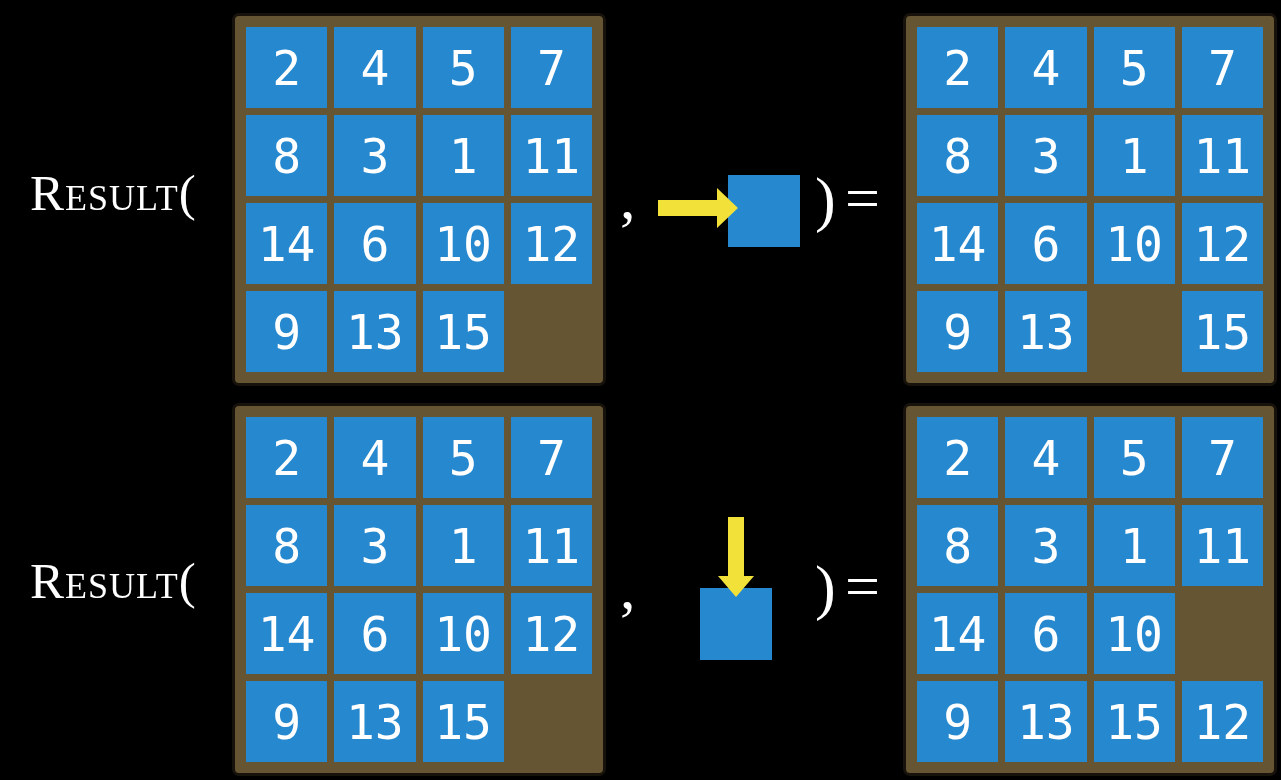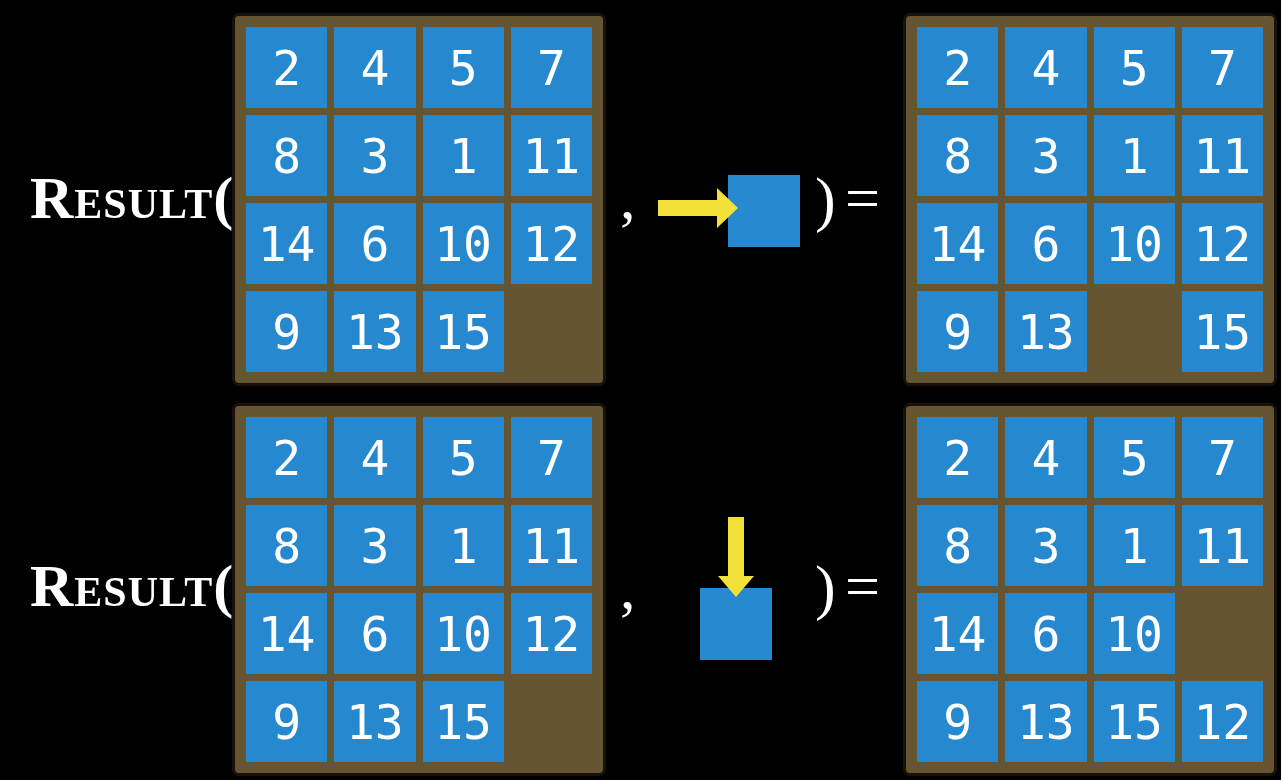--- a/index.html
+++ b/index.html
@@ -4,22 +4,22 @@
 <style>
   html, body { margin:0; padding:0; background:#000; }
   #canvas {
     position:relative; width:1281px; height:780px;
     background:var(--background-black,#000);
     overflow:hidden;
     font-family:"Liberation Serif", serif;
   }
   .result-label {
     position:absolute; color:var(--text-white,#fff);
-    font-size:60px; line-height:1; font-variant:small-caps;
-    white-space:nowrap; letter-spacing:1px;font-weight:bold;
+    font-size:51px; line-height:1; font-variant:small-caps;
+    white-space:nowrap; letter-spacing:1px;
   }
   .token {
     position:absolute; color:var(--text-white,#fff);
     font-size:62px; line-height:1;
   }
   .puzzle {
     position:absolute; width:374px; height:373px; box-sizing:border-box;
     background:var(--frame-brown,#665532);
     border:3px solid var(--frame-border,#17120b);
     border-radius:7px; padding:11px;

